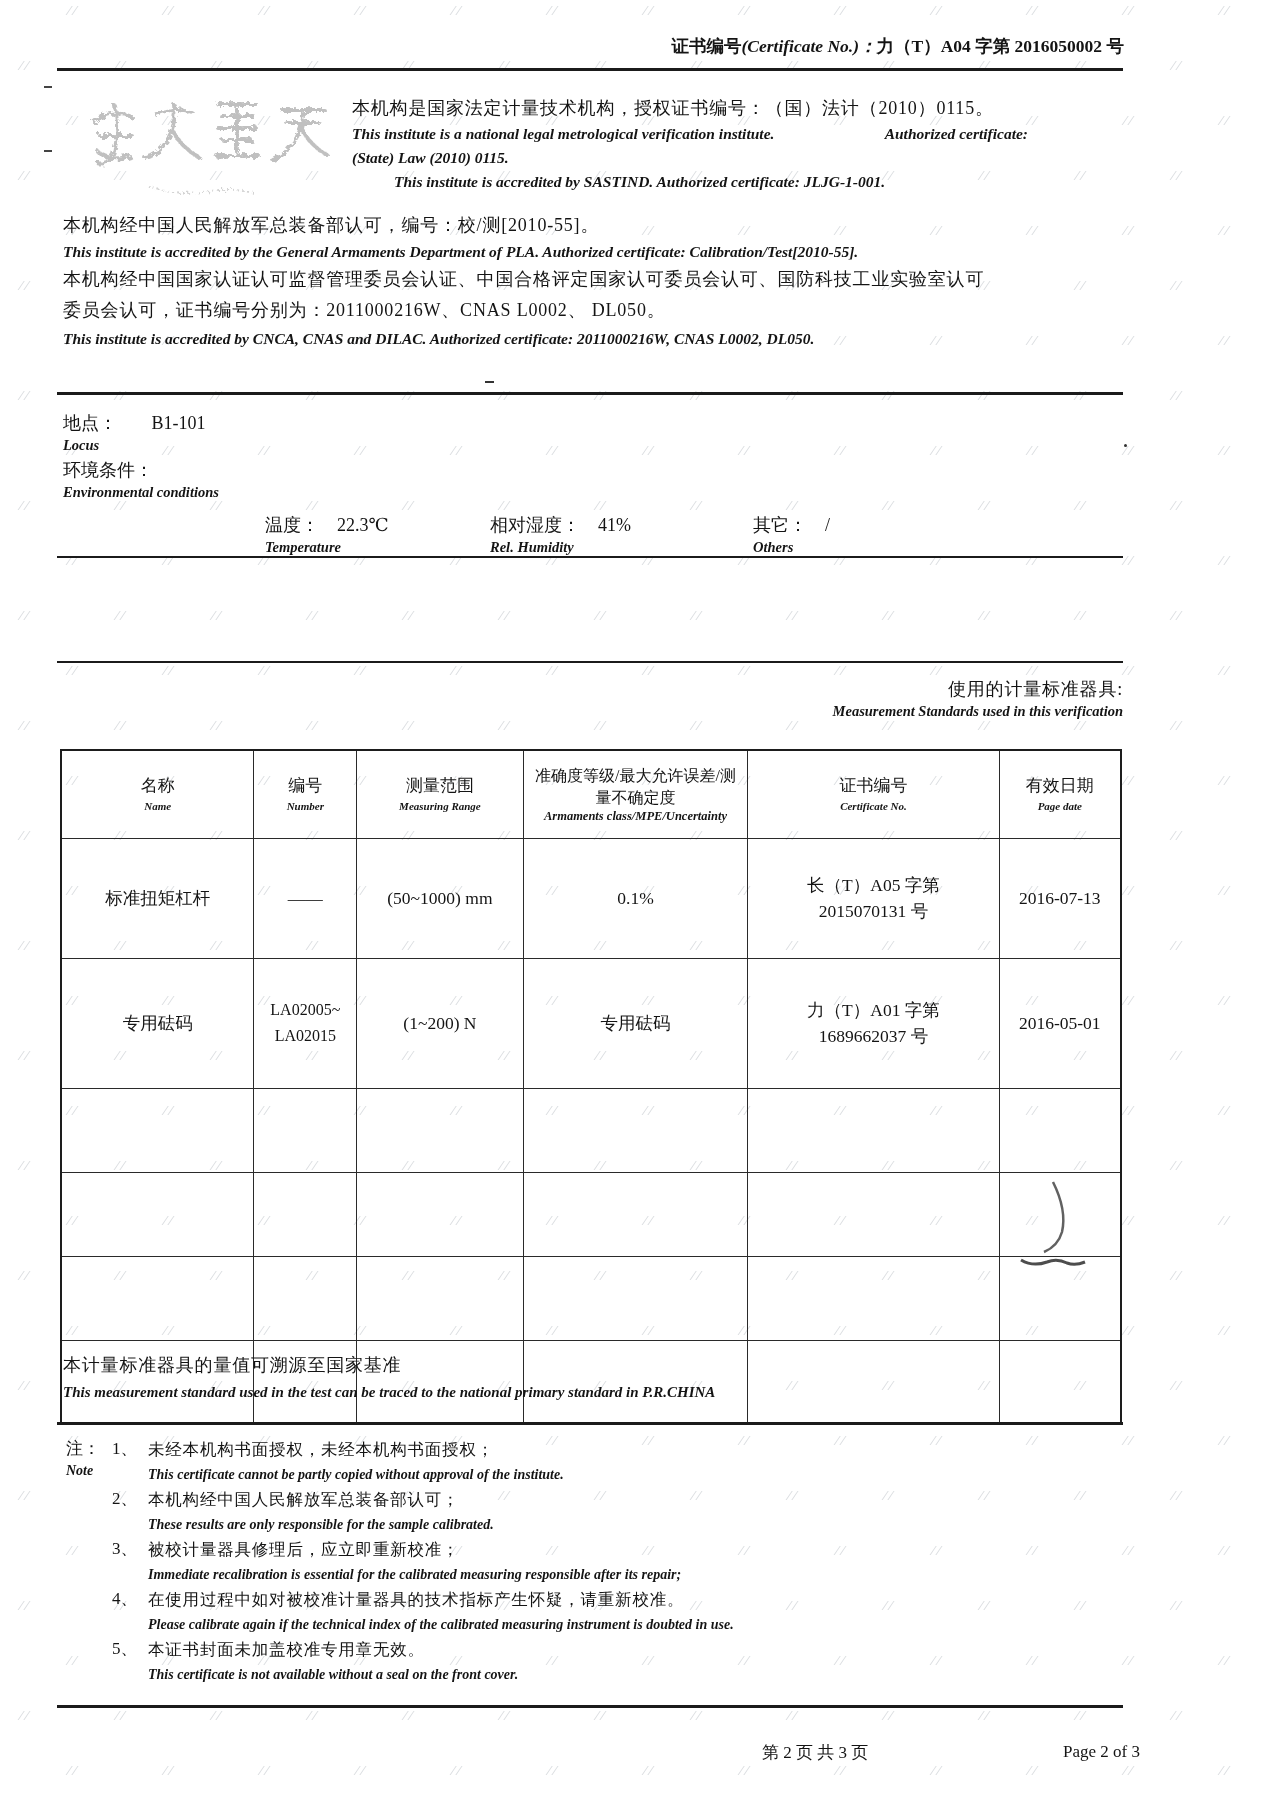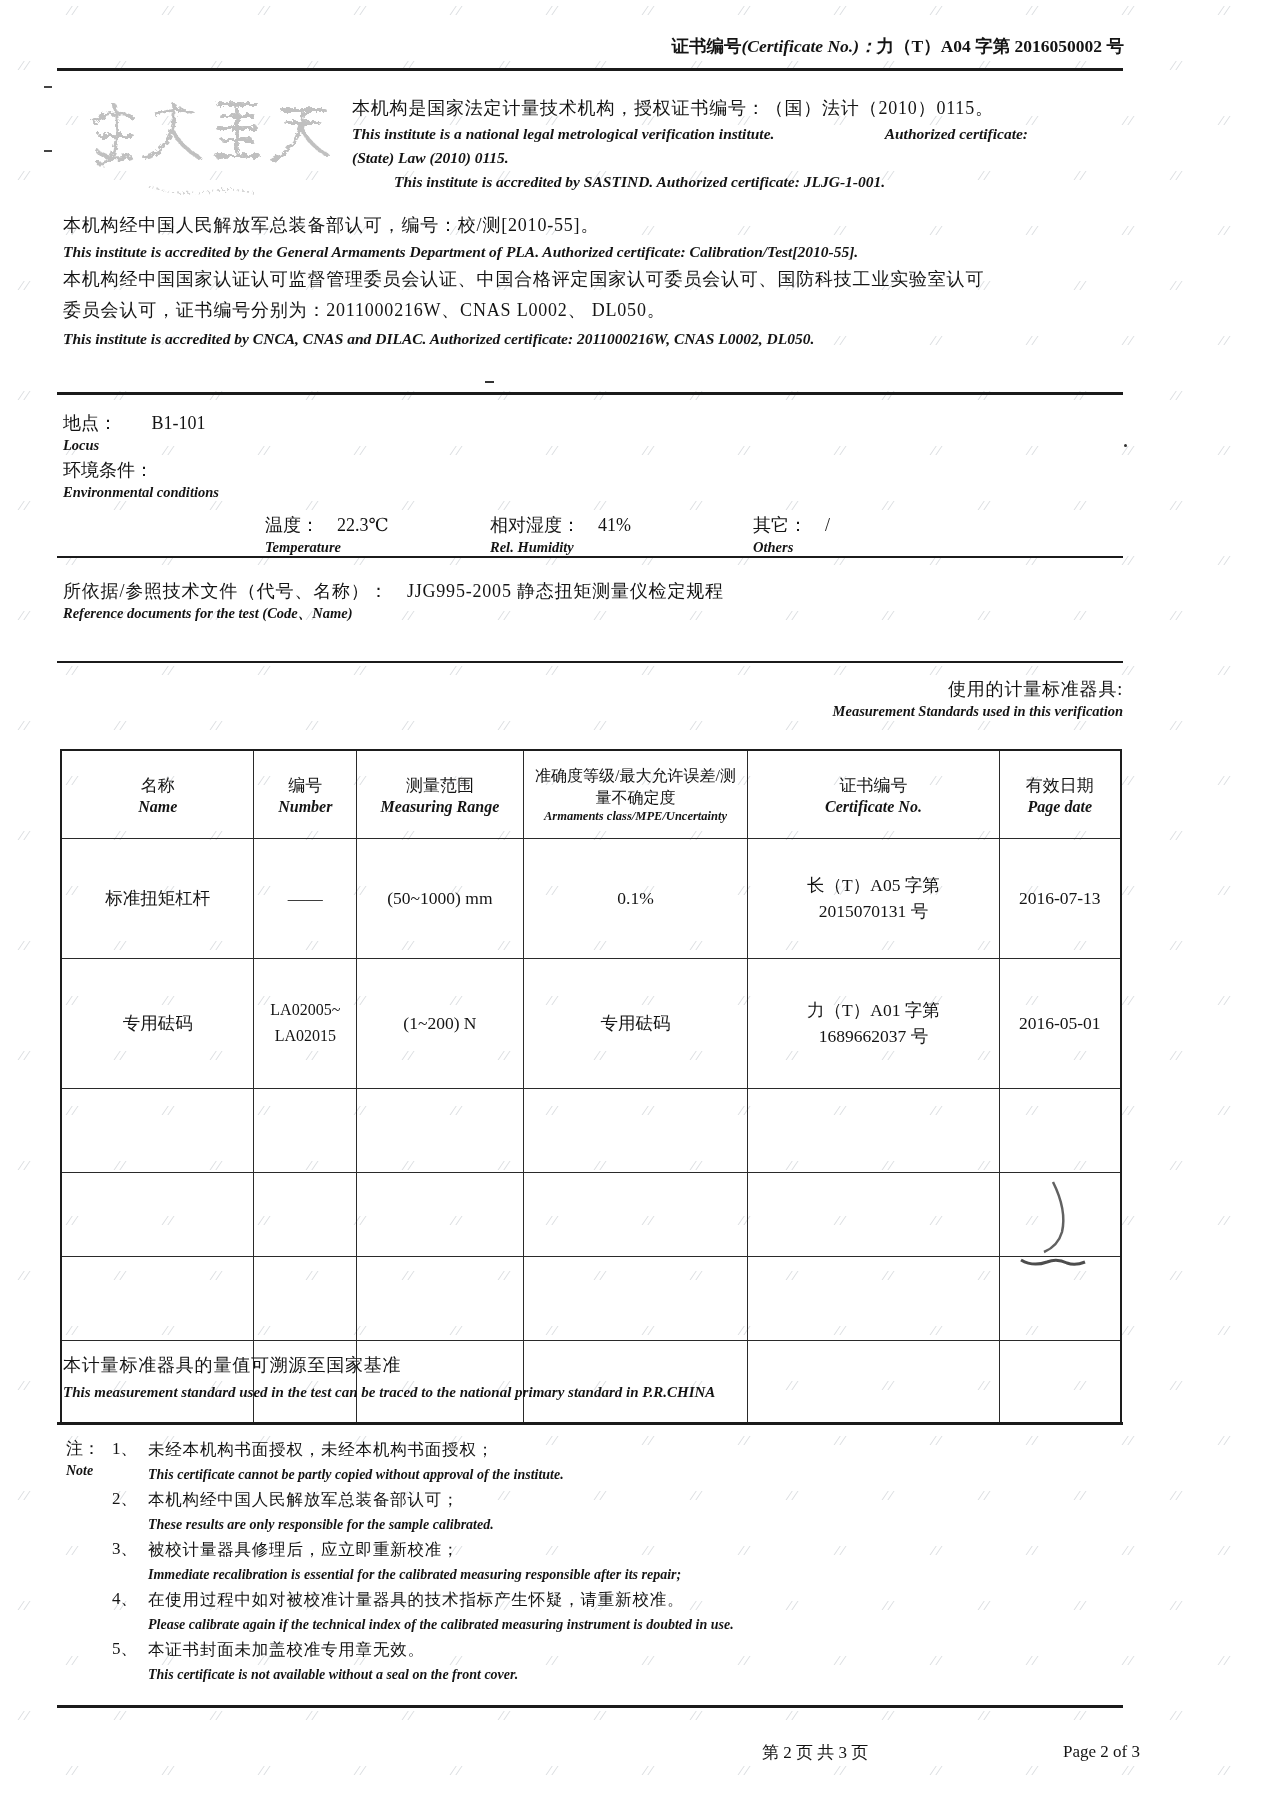--- a/index.html
+++ b/index.html
@@ -29,21 +29,21 @@
   .envitem{position:absolute;top:102px;}
   .envitem .v{margin-left:18px;}
   #ref{position:absolute;left:63px;top:579px;width:1060px;font-size:18px;}
   #std-title{position:absolute;left:63px;top:677px;width:1060px;font-size:18px;text-align:right;}
   
   #std-table{position:absolute;left:60px;top:749px;width:1062px;border-collapse:collapse;table-layout:fixed;}
   #std-table td{border:1px solid #2a2a2a;text-align:center;vertical-align:middle;padding:2px 6px;
                 font-size:17.5px;white-space:pre-line;line-height:26px;}
   #std-table{border:2px solid #1d1d1d;}
   .hz{font-size:17px;line-height:24px;}
-  .he{font-size:16px;line-height:17px;}
+  .he{font-size:11px;line-height:17px;}
   .hz.small{font-size:16px;line-height:22px;}
   .he.small{font-size:12.5px;line-height:15px;}
   tr.hrow{height:88px;} tr.r1{height:120px;} tr.r2{height:130px;} tr.re{height:84px;}
   .c0{width:18.2%;} .c1{width:9.7%;} .c2{width:15.7%;} .c3{width:21.2%;} .c4{width:23.7%;} .c5{width:11.5%;}
   #trace{position:absolute;left:63px;top:1350px;width:1060px;}
   #trace .zh{font-size:18px;line-height:30px;}
   #trace .en{font-size:15px;line-height:24px;}
   
   #notes{position:absolute;left:66px;top:1437px;width:1010px;}
   .note-label-zh{position:absolute;left:0;top:0;font-size:17px;}
@@ -567,27 +567,20 @@
       <div class="sublabel bi">Rel. Humidity</div>
     </div>
     <div class="envitem" style="left:690px;">
       <div><span>其它：</span><span class="v">/</span></div>
       <div class="sublabel bi">Others</div>
     </div>
   </div>
 
   <div class="rule" style="top:556px;height:2px;"></div>
 
-  <div id="ref">
-    <div>
-      <span class="cjk">所依据/参照技术文件（代号、名称）：</span>
-      <span style="margin-left:14px;" class="cjk">JJG995-2005 静态扭矩测量仪检定规程</span>
-    </div>
-    <div class="sublabel bi">Reference documents for the test (Code、Name)</div>
-  </div>
 
   <div class="rule" style="top:661px;height:2px;"></div>
 
   <div id="std-title">
     <div class="cjk">使用的计量标准器具:</div>
     <div class="sublabel bi">Measurement Standards used in this verification</div>
   </div>
 
   <table id="std-table">
     <colgroup>

